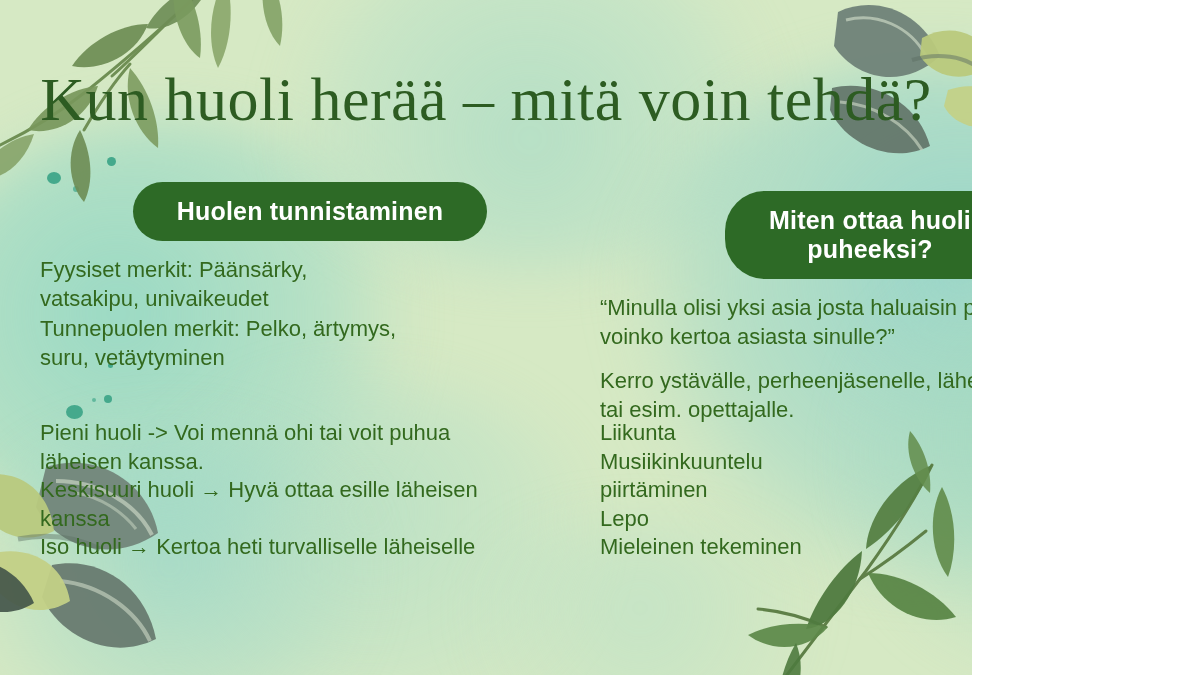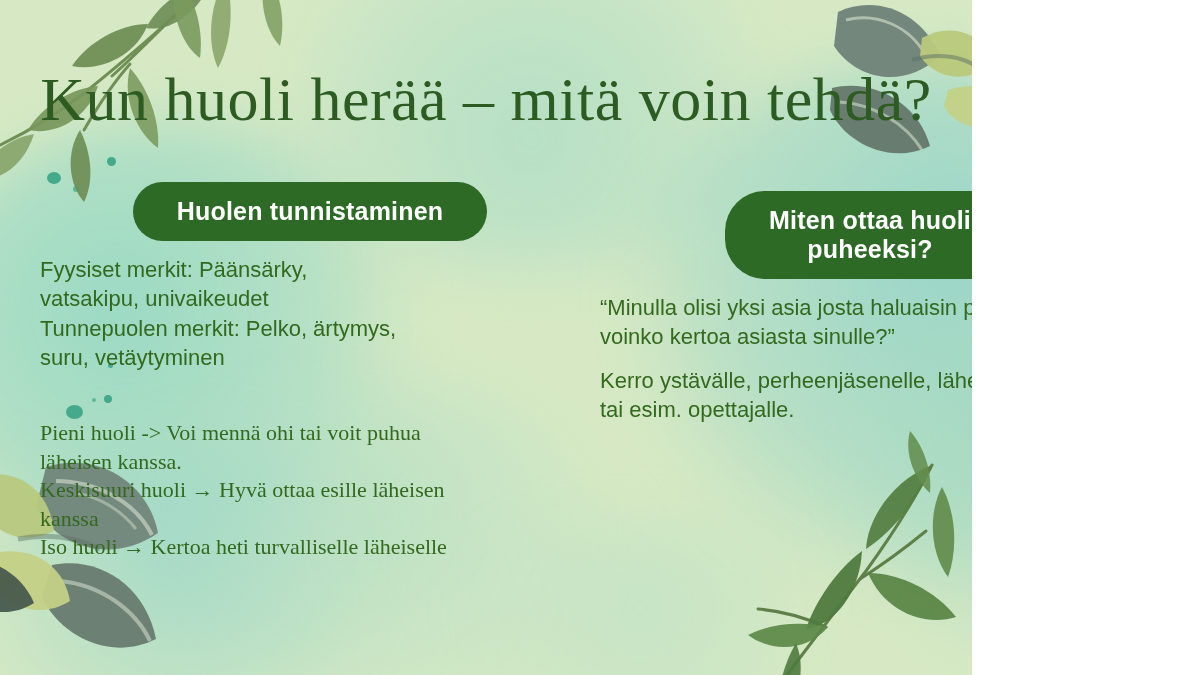--- a/index.html
+++ b/index.html
@@ -118,21 +118,21 @@
   }
   .pill-wrap { text-align: center; }
 
   .body-text {
     margin-top: 14px;
     color: #33691e;
     font-size: 22px;
     line-height: 1.33;
     white-space: pre-line;
   }
-  .body-text.tight { line-height: 1.30; font-family: Liberation Serif, serif; }
+  .body-text.tight { line-height: 1.30; }
 </style>
 </head>
 <body>
 
 <div class="slide">
 
   <div class="wash wash-a"></div>
   <div class="wash wash-b"></div>
   <div class="wash wash-c"></div>
   <div class="wash wash-d"></div>
@@ -253,19 +253,24 @@
           <span class="pill" style="white-space:pre-line;">Miten ottaa huoli
 puheeksi?</span>
         </div>
         <div class="body-text para">“Minulla olisi yksi asia josta haluaisin puhua,
 voinko kertoa asiasta sinulle?”</div>
         <div class="body-text">Kerro ystävälle, perheenjäsenelle, läheiselle
 tai esim. opettajalle.</div>
       </div>
 
       <div class="block" style="top:235px;">
+        <div class="body-text tight">Liikunta
+Musiikinkuuntelu
+piirtäminen
+Lepo
+Mieleinen tekeminen</div>
       </div>
 
     </div>
 
   </div>
 
 </div>
 
 </body></html>

